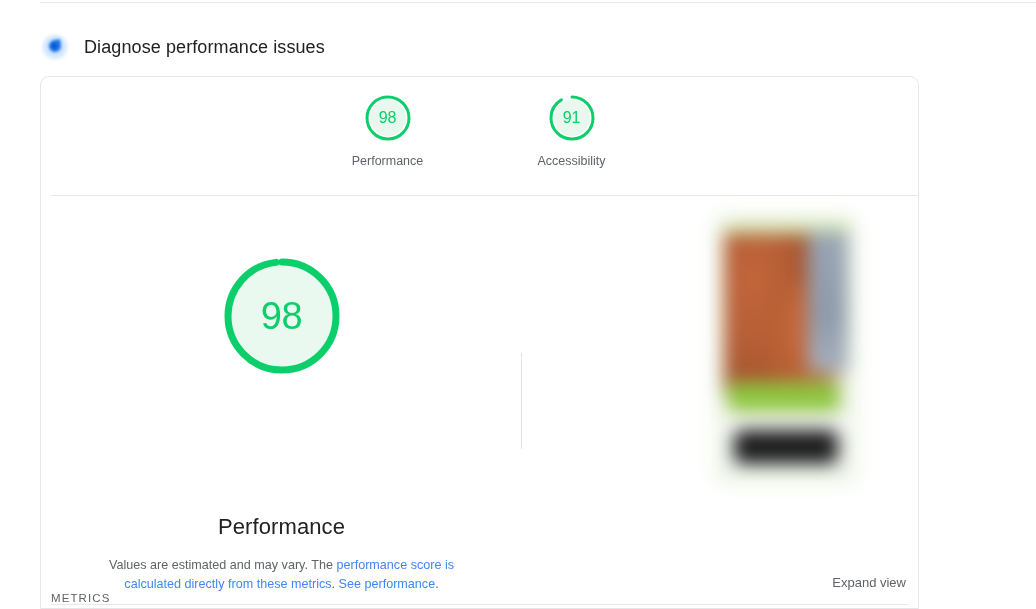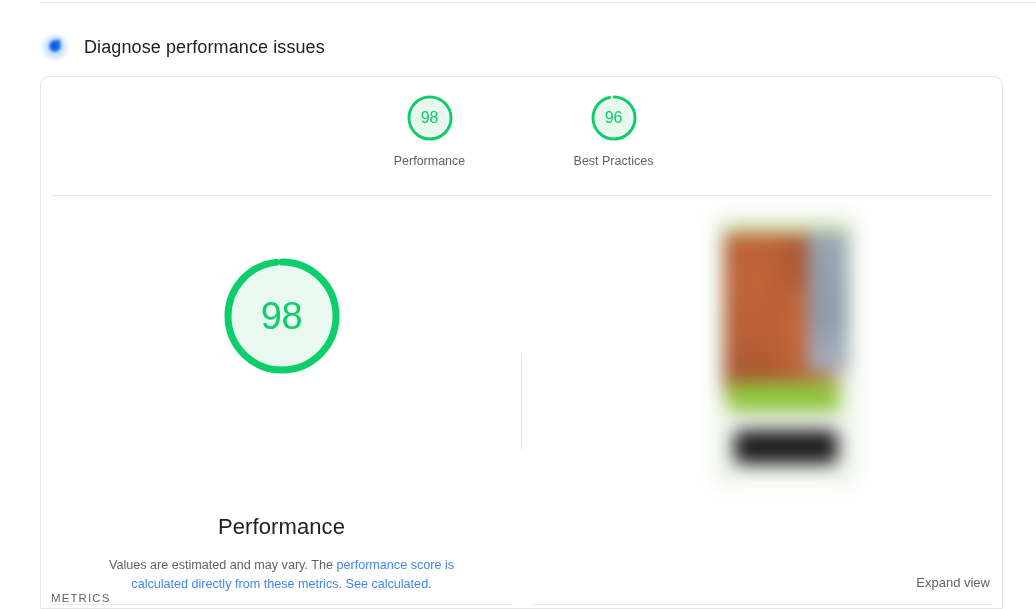--- a/index.html
+++ b/index.html
@@ -71,21 +71,21 @@
     color: #202124;
     letter-spacing: 0.1px;
     white-space: nowrap;
   }
 
   
   .card {
     position: absolute;
     left: 40px;
     top: 76px;
-    width: 963px;
+    width: 879px;
     height: 533px;
     border: 1px solid #e4e6e8;
     border-top-left-radius: 9px;
     border-top-right-radius: 9px;
     box-sizing: border-box;
     background: #fff;
     overflow: hidden;
   }
 
   
@@ -363,52 +363,52 @@
       <div class="gauge-ring">
         <div class="disc"></div>
         <svg width="48" height="48" viewBox="0 0 48 48">
           <circle cx="24" cy="24" r="21" fill="none" stroke="#0cce6b" stroke-width="3" stroke-linecap="round" stroke-dasharray="129.3 131.9" stroke-dashoffset="0"></circle>
         </svg>
         <div class="num">98</div>
       </div>
       <div class="gauge-label">Performance</div>
     </div>
 
-
     <div class="gauge-item">
       <div class="gauge-ring">
         <div class="disc"></div>
         <svg width="48" height="48" viewBox="0 0 48 48">
-          <circle cx="24" cy="24" r="21" fill="none" stroke="#0cce6b" stroke-width="3" stroke-linecap="round" stroke-dasharray="126.6 131.9" stroke-dashoffset="0"></circle>
+          <circle cx="24" cy="24" r="21" fill="none" stroke="#0cce6b" stroke-width="3" stroke-linecap="round" stroke-dasharray="120.0 131.9" stroke-dashoffset="0"></circle>
         </svg>
-        <div class="num">96</div>
+        <div class="num">91</div>
       </div>
-      <div class="gauge-label">Best Practices</div>
+      <div class="gauge-label">Accessibility</div>
     </div>
+
 
 
   </div>
 
   <div class="card-sep"></div>
 
   <div class="card-body">
 
     <div class="col-left">
 
       <div class="big-gauge">
         <div class="disc"></div>
         <svg width="124" height="124" viewBox="0 0 124 124">
           <circle cx="62" cy="62" r="54" fill="none" stroke="#0cce6b" stroke-width="7" stroke-linecap="round" stroke-dasharray="332.5 339.3" stroke-dashoffset="0"></circle>
         </svg>
         <div class="num">98</div>
       </div>
 
       <div class="big-label">Performance</div>
 
-      <div class="disclaimer"><span>Values are estimated and may vary. The </span><a href="#">performance score is calculated directly from these metrics</a><span>. </span><a href="#">See calculated</a><span>.</span></div>
+      <div class="disclaimer"><span>Values are estimated and may vary. The </span><a href="#">performance score is calculated directly from these metrics</a><span>. </span><a href="#">See performance</a><span>.</span></div>
 
       <div class="col-divider"></div>
     </div>
 
     <div class="col-right">
       <div class="thumb-wrap">
         <div class="thumb">
           <div class="glow"></div>
           <div class="page">
             <div class="topstrip"></div>

